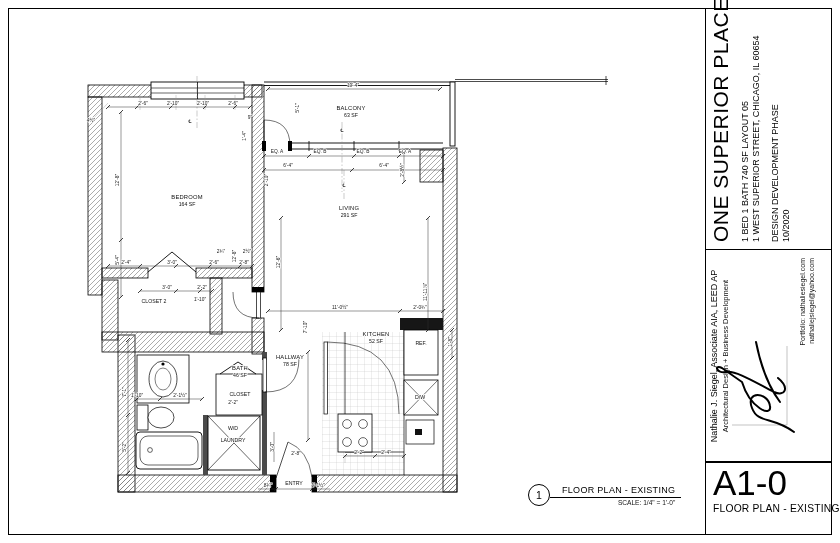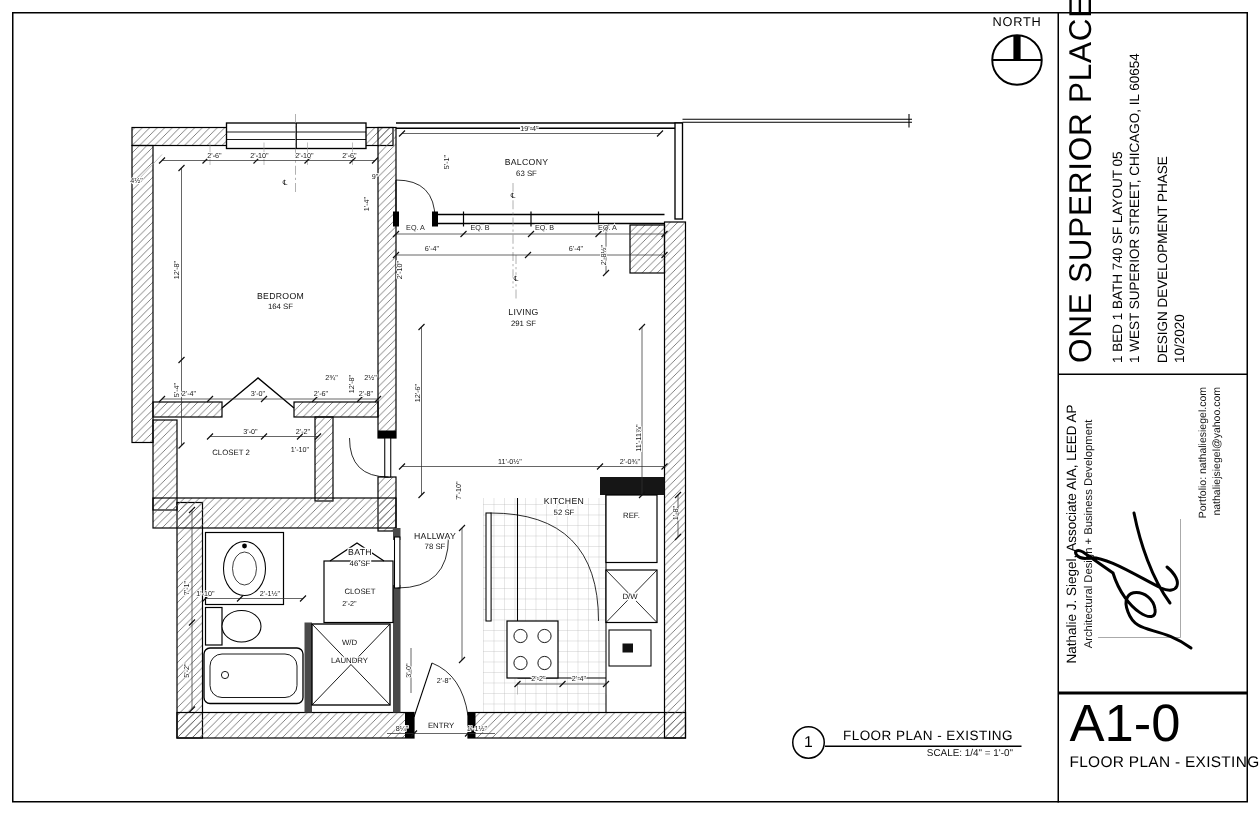--- a/index.html
+++ b/index.html
@@ -38,28 +38,20 @@
 </style>
 </head>
 <body>
 
 <div class="sheet">
   <div class="border"></div>
   <div class="tb-sep"></div>
   <div class="tb-div1"></div>
   <div class="tb-div2"></div>
 
-  <div class="north">
-    <div class="north-label">NORTH</div>
-    <svg width="46" height="42">
-      <circle cx="23" cy="21" r="16.5" fill="none" stroke="#000" stroke-width="1.3"></circle>
-      <line x1="6.5" y1="21" x2="39.5" y2="21" stroke="#000" stroke-width="1.3"></line>
-      <rect x="20.6" y="4.5" width="4.8" height="16.5" fill="#000"></rect>
-    </svg>
-  </div>
 
   <svg style="position:absolute;left:82px;top:58px;" width="530" height="450" viewBox="82 58 530 450">
     <defs>
       <pattern id="diag" width="5" height="5" patternUnits="userSpaceOnUse">
         <path d="M0,5 L5,0" stroke="#666" stroke-width="0.55"></path>
       </pattern>
       <pattern id="tile" width="7" height="7" patternUnits="userSpaceOnUse">
         <path d="M7,0 L0,0 0,7" fill="none" stroke="#b5b5b5" stroke-width="0.45"></path>
       </pattern>
     </defs>

